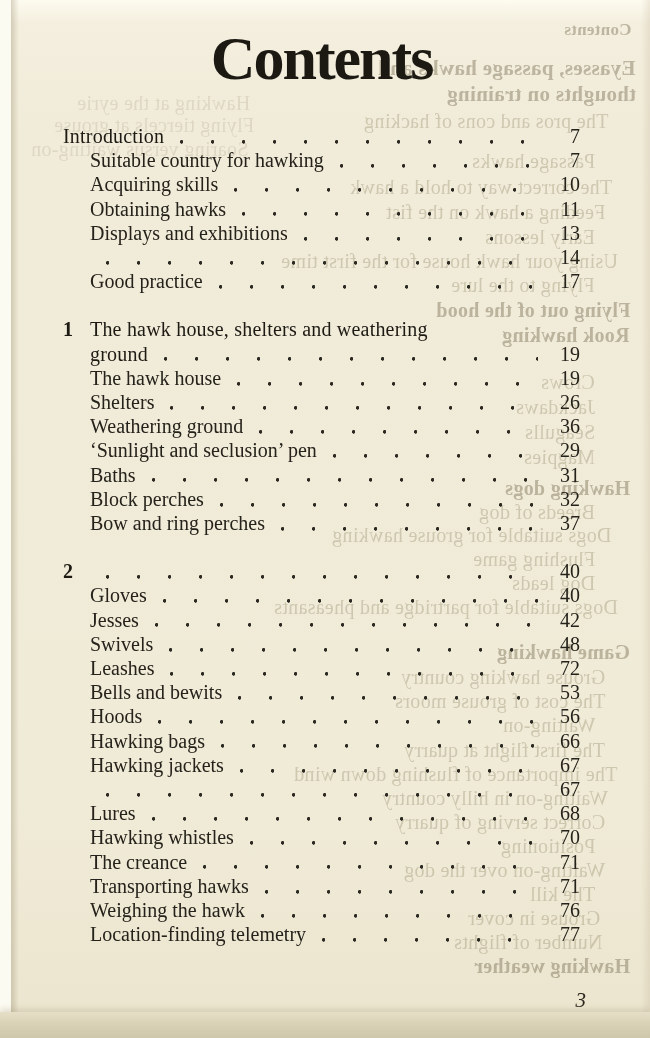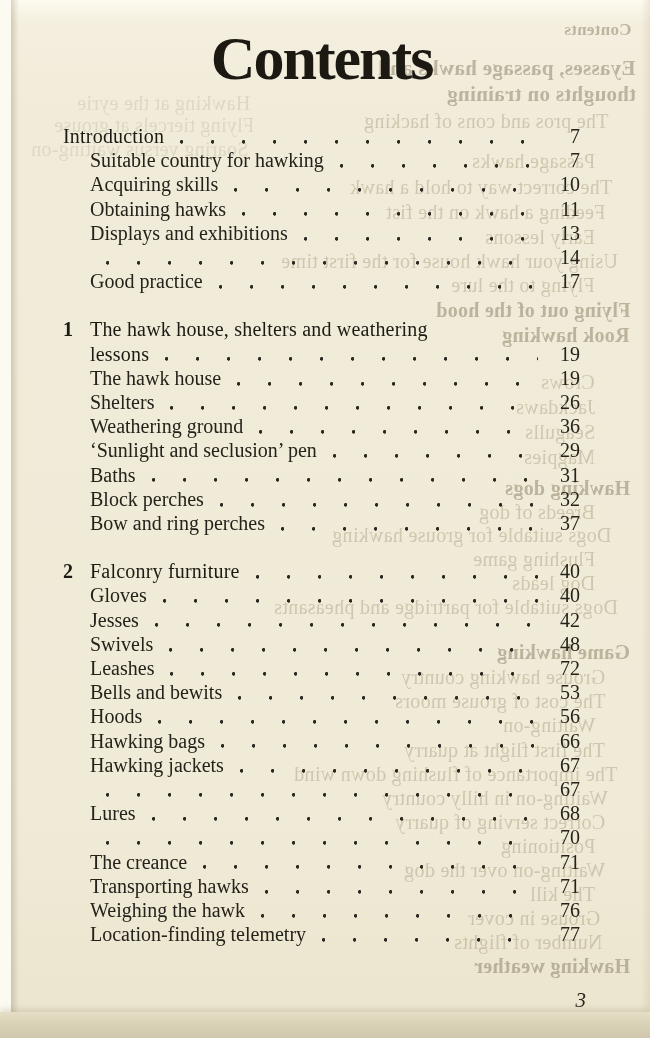--- a/index.html
+++ b/index.html
@@ -145,21 +145,21 @@
           <span class="leader"></span>
           <span class="pg">17</span>
         </div>
       </div>
       <div class="toc-section">
         <div class="row heading">
           <span class="num">1</span>
           <span class="txt">The hawk house, shelters and weathering</span>
         </div>
         <div class="row heading indent">
-          <span class="txt">lessons</span>
+          <span class="txt">ground</span>
           <span class="leader"></span>
           <span class="pg">19</span>
         </div>
         <div class="row item indent">
           <span class="txt">The hawk house</span>
           <span class="leader"></span>
           <span class="pg">19</span>
         </div>
         <div class="row item indent">
           <span class="txt">Shelters</span>
@@ -188,21 +188,20 @@
         </div>
         <div class="row item indent">
           <span class="txt">Bow and ring perches</span>
           <span class="leader"></span>
           <span class="pg">37</span>
         </div>
       </div>
       <div class="toc-section">
         <div class="row heading">
           <span class="num">2</span>
-          <span class="txt">Falconry furniture</span>
           <span class="leader"></span>
           <span class="pg">40</span>
         </div>
         <div class="row item indent">
           <span class="txt">Gloves</span>
           <span class="leader"></span>
           <span class="pg">40</span>
         </div>
         <div class="row item indent">
           <span class="txt">Jesses</span>
@@ -242,20 +241,21 @@
         <div class="row item indent">
           <span class="leader"></span>
           <span class="pg">67</span>
         </div>
         <div class="row item indent">
           <span class="txt">Lures</span>
           <span class="leader"></span>
           <span class="pg">68</span>
         </div>
         <div class="row item indent">
+          <span class="txt">Hawking whistles</span>
           <span class="leader"></span>
           <span class="pg">70</span>
         </div>
         <div class="row item indent">
           <span class="txt">The creance</span>
           <span class="leader"></span>
           <span class="pg">71</span>
         </div>
         <div class="row item indent">
           <span class="txt">Transporting hawks</span>

